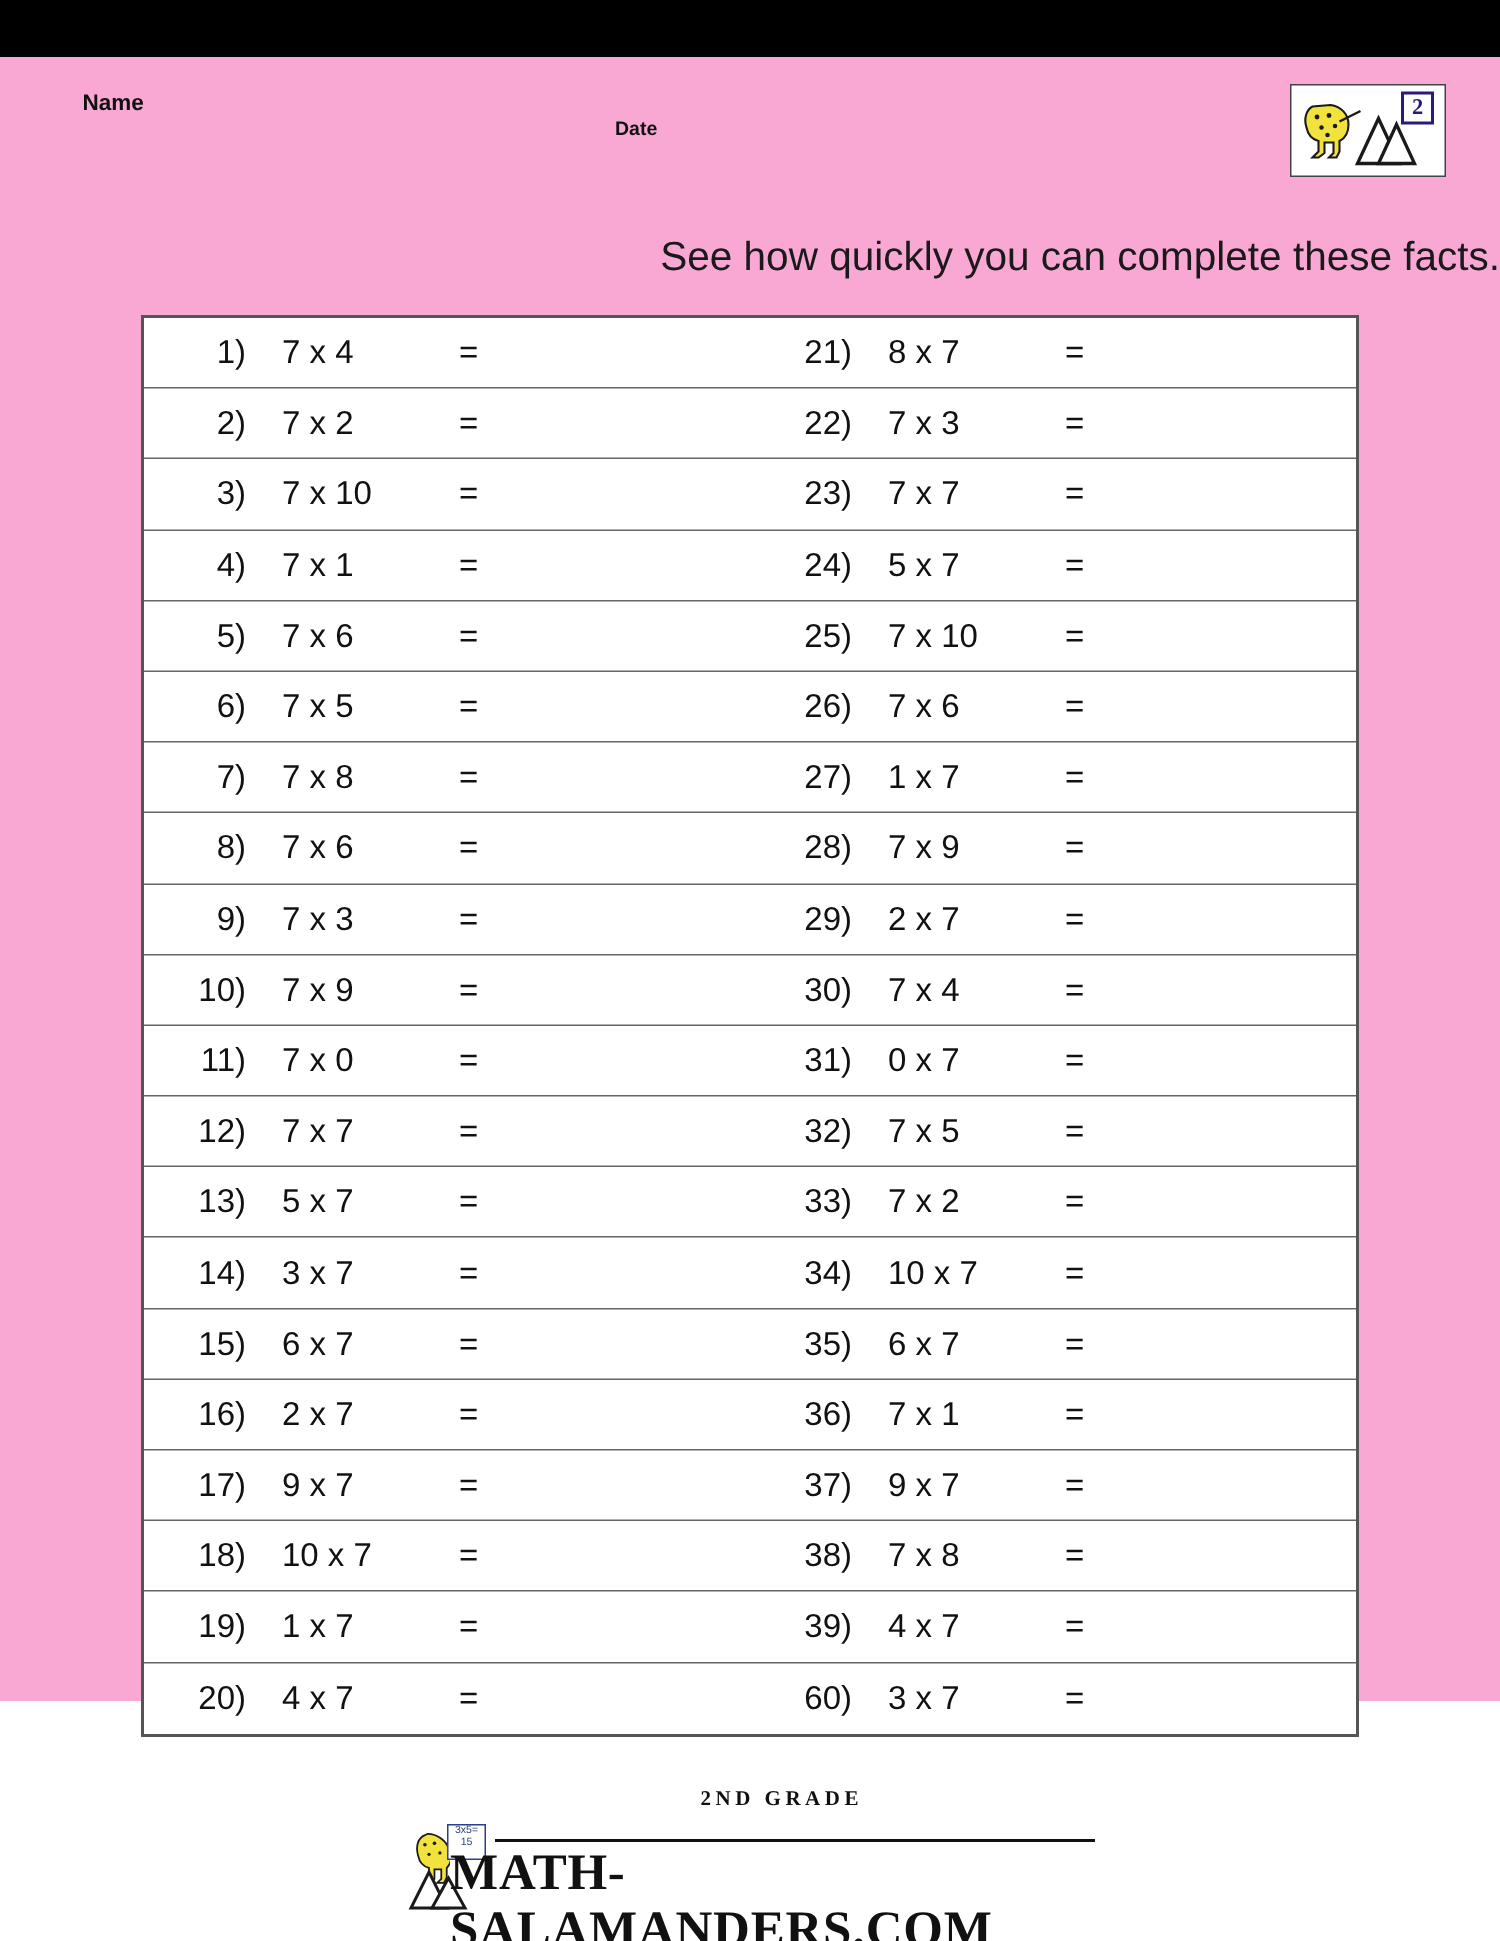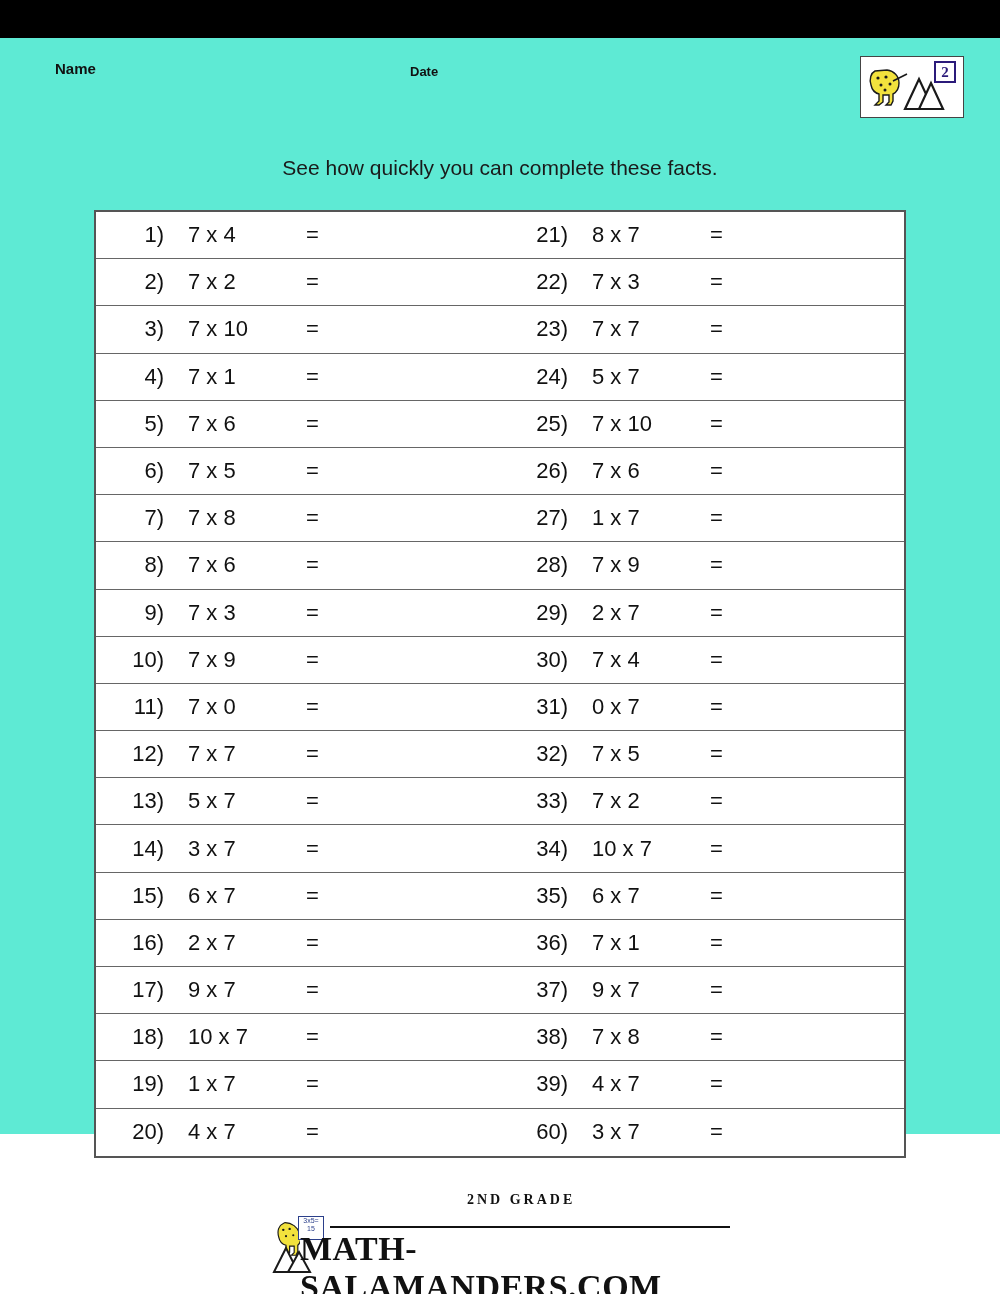--- a/index.html
+++ b/index.html
@@ -22,41 +22,41 @@
     width: 1000px;
     height: 38px;
     background: #000000;
   }
   .sheet {
     position: absolute;
     top: 38px;
     left: 0;
     width: 1000px;
     height: 1096px;
-    background: #5eead4;
+    background: #f9a8d4;
   }
   .meta-row {
     position: absolute;
     top: 22px;
     left: 0;
     width: 1000px;
     height: 24px;
   }
   .meta-name {
     position: absolute;
     left: 55px;
     top: 0;
     font-size: 15px;
     font-weight: bold;
     color: #111;
   }
   .meta-date {
     position: absolute;
     left: 410px;
-    top: 4px;
+    top: 18px;
     font-size: 13px;
     font-weight: bold;
     color: #111;
   }
   .logo-box {
     position: absolute;
     right: 36px;
     top: 18px;
     width: 104px;
     height: 62px;
@@ -92,22 +92,22 @@
     letter-spacing: 0.5px;
     font-weight: bold;
     color: #3f5d8a;
     font-family: "Liberation Serif", serif;
   }
   .subtitle {
     position: absolute;
     left: 0;
     top: 118px;
     width: 1000px;
-    text-align: center;
-    font-size: 21px;
+    text-align: right;
+    font-size: 27px;
     color: #1a1a1a;
   }
   .table-wrap {
     position: absolute;
     left: 94px;
     top: 172px;
     width: 812px;
     border: 2px solid #555;
     background: #fff;
   }

